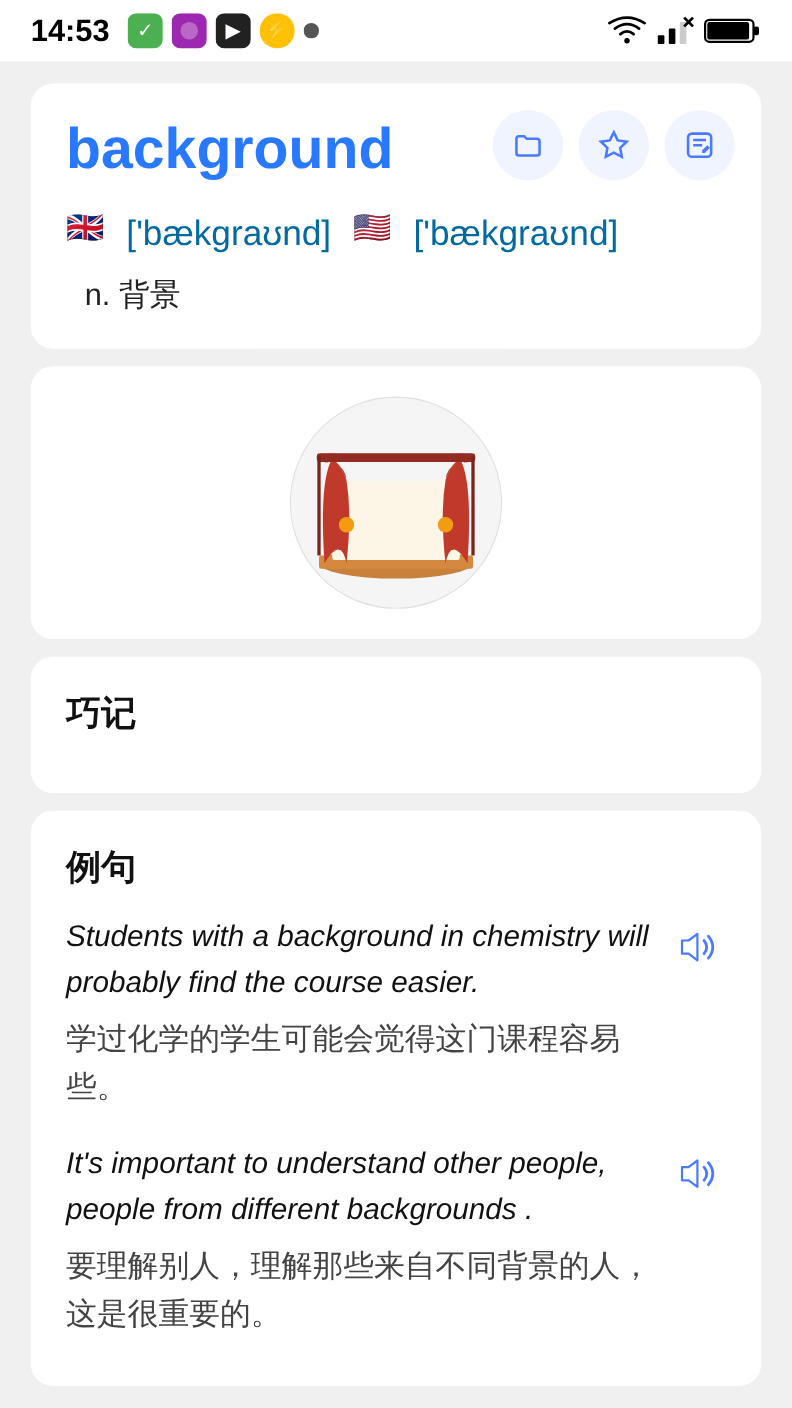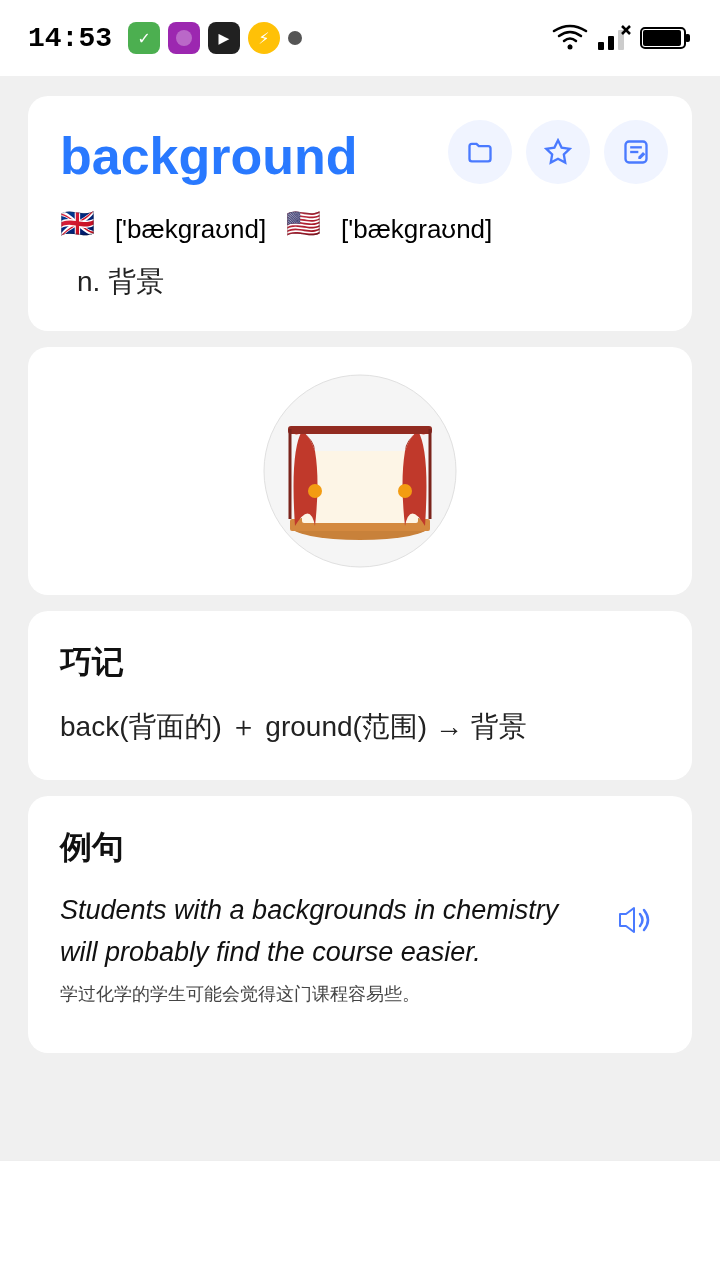--- a/index.html
+++ b/index.html
@@ -8,27 +8,26 @@
       width: 720px;
       min-height: 1280px;
       background: #f0f0f0;
       font-family: -apple-system, 'PingFang SC', 'Helvetica Neue', Arial, sans-serif;
       display: flex;
       flex-direction: column;
     }
 
     
     .status-bar {
-      height: 76px;
+      height: 56px;
       background: #fff;
       display: flex;
       align-items: center;
       justify-content: space-between;
       padding: 0 28px;
-      font-family: Liberation Mono, monospace;
     }
     .status-time {
       font-size: 28px;
       font-weight: 600;
       color: #000;
     }
     .status-app-icons {
       display: flex;
       align-items: center;
       gap: 8px;
@@ -69,22 +68,22 @@
       align-items: center;
       gap: 20px;
       margin-bottom: 18px;
       font-size: 26px;
       color: #333;
     }
     .flag {
       font-size: 28px;
     }
     .phonetic {
-      font-size: 26px;
-      color: #000000;
+      font-size: 32px;
+      color: #0369a1;
       margin-top: 12px;
     }
     .definition {
       font-size: 28px;
       color: #222;
       font-weight: 400;
       margin-left: 17px;
     }
     .action-buttons {
       position: absolute;
@@ -149,21 +148,21 @@
       flex: 1;
     }
     .example-en {
       font-size: 27px;
       color: #111;
       line-height: 1.55;
       margin-bottom: 8px;
       font-style: italic;
     }
     .example-zh {
-      font-size: 18px;
+      font-size: 28px;
       color: #444;
       line-height: 1.55;
     }
     .sound-btn {
       background: none;
       border: none;
       cursor: pointer;
       padding: 4px;
       margin-top: 4px;
       flex-shrink: 0;
@@ -307,40 +306,52 @@
       <circle cx="145" cy="120" r="7" fill="#f39c12"></circle>
 
       <line x1="30" y1="148" x2="30" y2="58" stroke="#7b241c" stroke-width="3"></line>
 
       <line x1="170" y1="148" x2="170" y2="58" stroke="#7b241c" stroke-width="3"></line>
     </svg>
   </div>
 
   <div class="card">
     <div class="section-title">巧记</div>
-    <div class="mnemonic-text">back(背面的) ＋ ground(范围) → 背景</div>
   </div>
 
   <div class="card examples-card">
     <div class="section-title">例句</div>
 
     <div class="example-item">
       <div class="example-text-block">
-        <div class="example-en">Students with a backgrounds in chemistry will probably find the course easier.</div>
+        <div class="example-en">Students with a background in chemistry will probably find the course easier.</div>
         <div class="example-zh">学过化学的学生可能会觉得这门课程容易些。</div>
       </div>
       <button class="sound-btn">
         <svg viewBox="0 0 44 44" fill="none">
           <path d="M8 16H14L22 10V34L14 28H8V16Z" stroke="#4a7aff" stroke-width="2" fill="none" stroke-linejoin="round"></path>
           <path d="M28 16 Q33 22 28 28" stroke="#4a7aff" stroke-width="2.5" fill="none" stroke-linecap="round"></path>
           <path d="M32 12 Q40 22 32 32" stroke="#4a7aff" stroke-width="2.5" fill="none" stroke-linecap="round"></path>
         </svg>
       </button>
     </div>
 
+    <div class="example-item">
+      <div class="example-text-block">
+        <div class="example-en">It's important to understand other people, people from different backgrounds .</div>
+        <div class="example-zh">要理解别人，理解那些来自不同背景的人，这是很重要的。</div>
+      </div>
+      <button class="sound-btn">
+        <svg viewBox="0 0 44 44" fill="none">
+          <path d="M8 16H14L22 10V34L14 28H8V16Z" stroke="#4a7aff" stroke-width="2" fill="none" stroke-linejoin="round"></path>
+          <path d="M28 16 Q33 22 28 28" stroke="#4a7aff" stroke-width="2.5" fill="none" stroke-linecap="round"></path>
+          <path d="M32 12 Q40 22 32 32" stroke="#4a7aff" stroke-width="2.5" fill="none" stroke-linecap="round"></path>
+        </svg>
+      </button>
+    </div>
   </div>
 
 </div>
 
 <div class="bottom-toolbar">
   
   
   
 </div>
 

